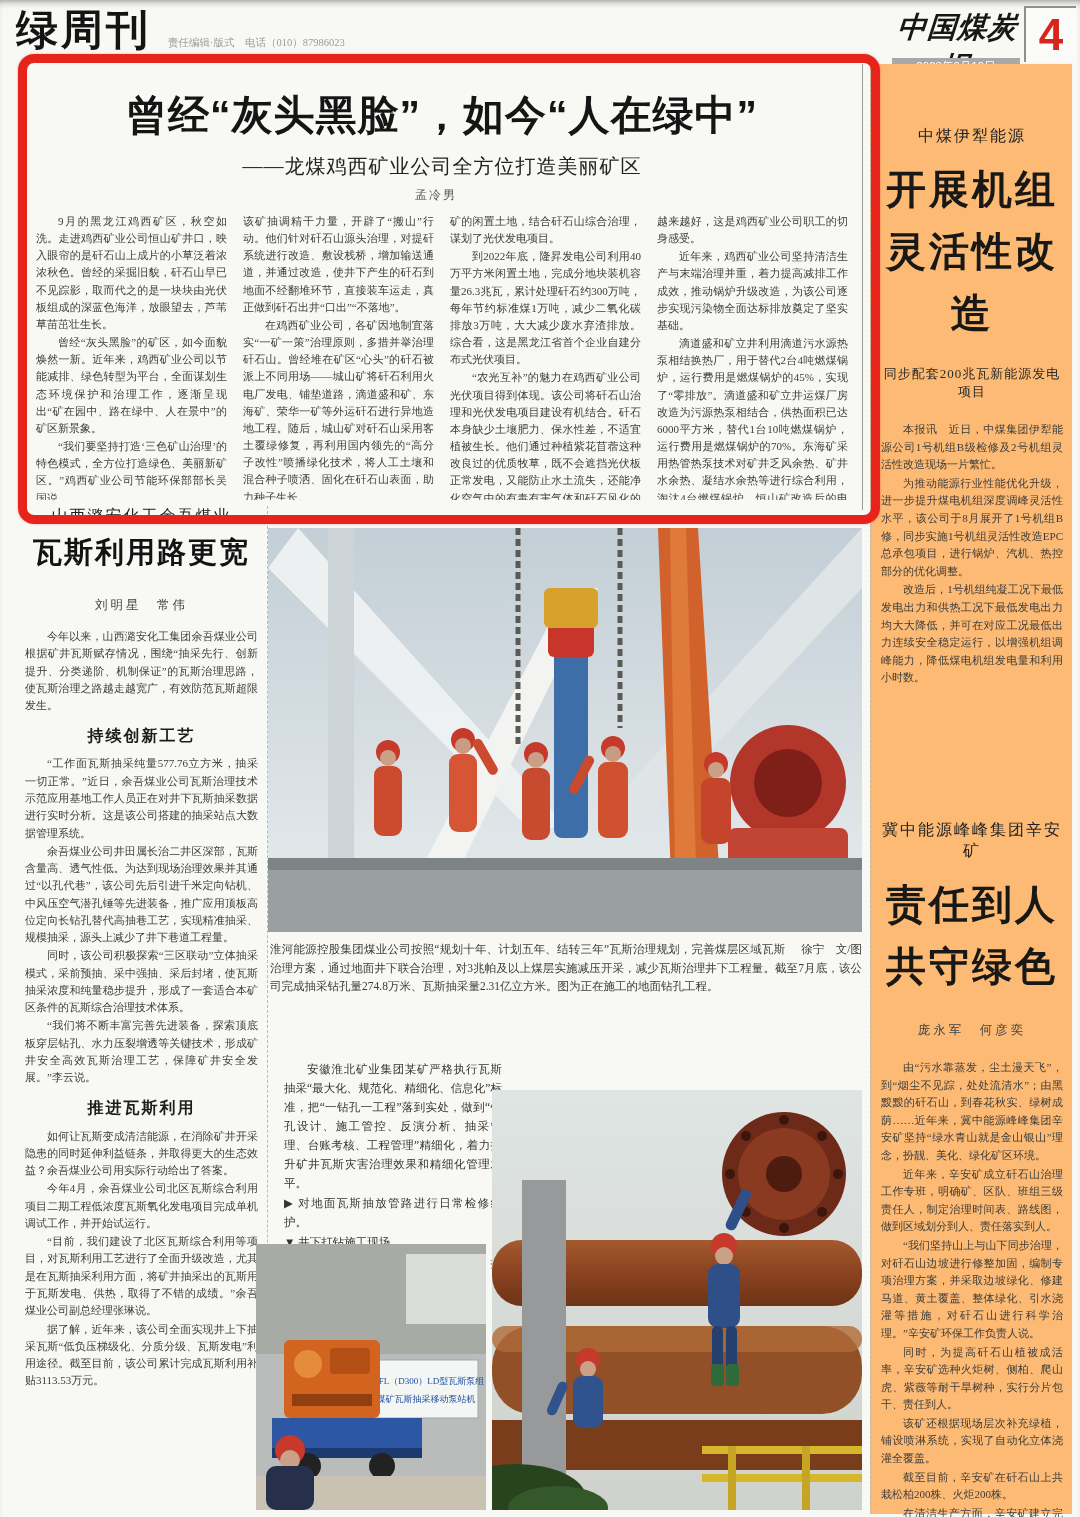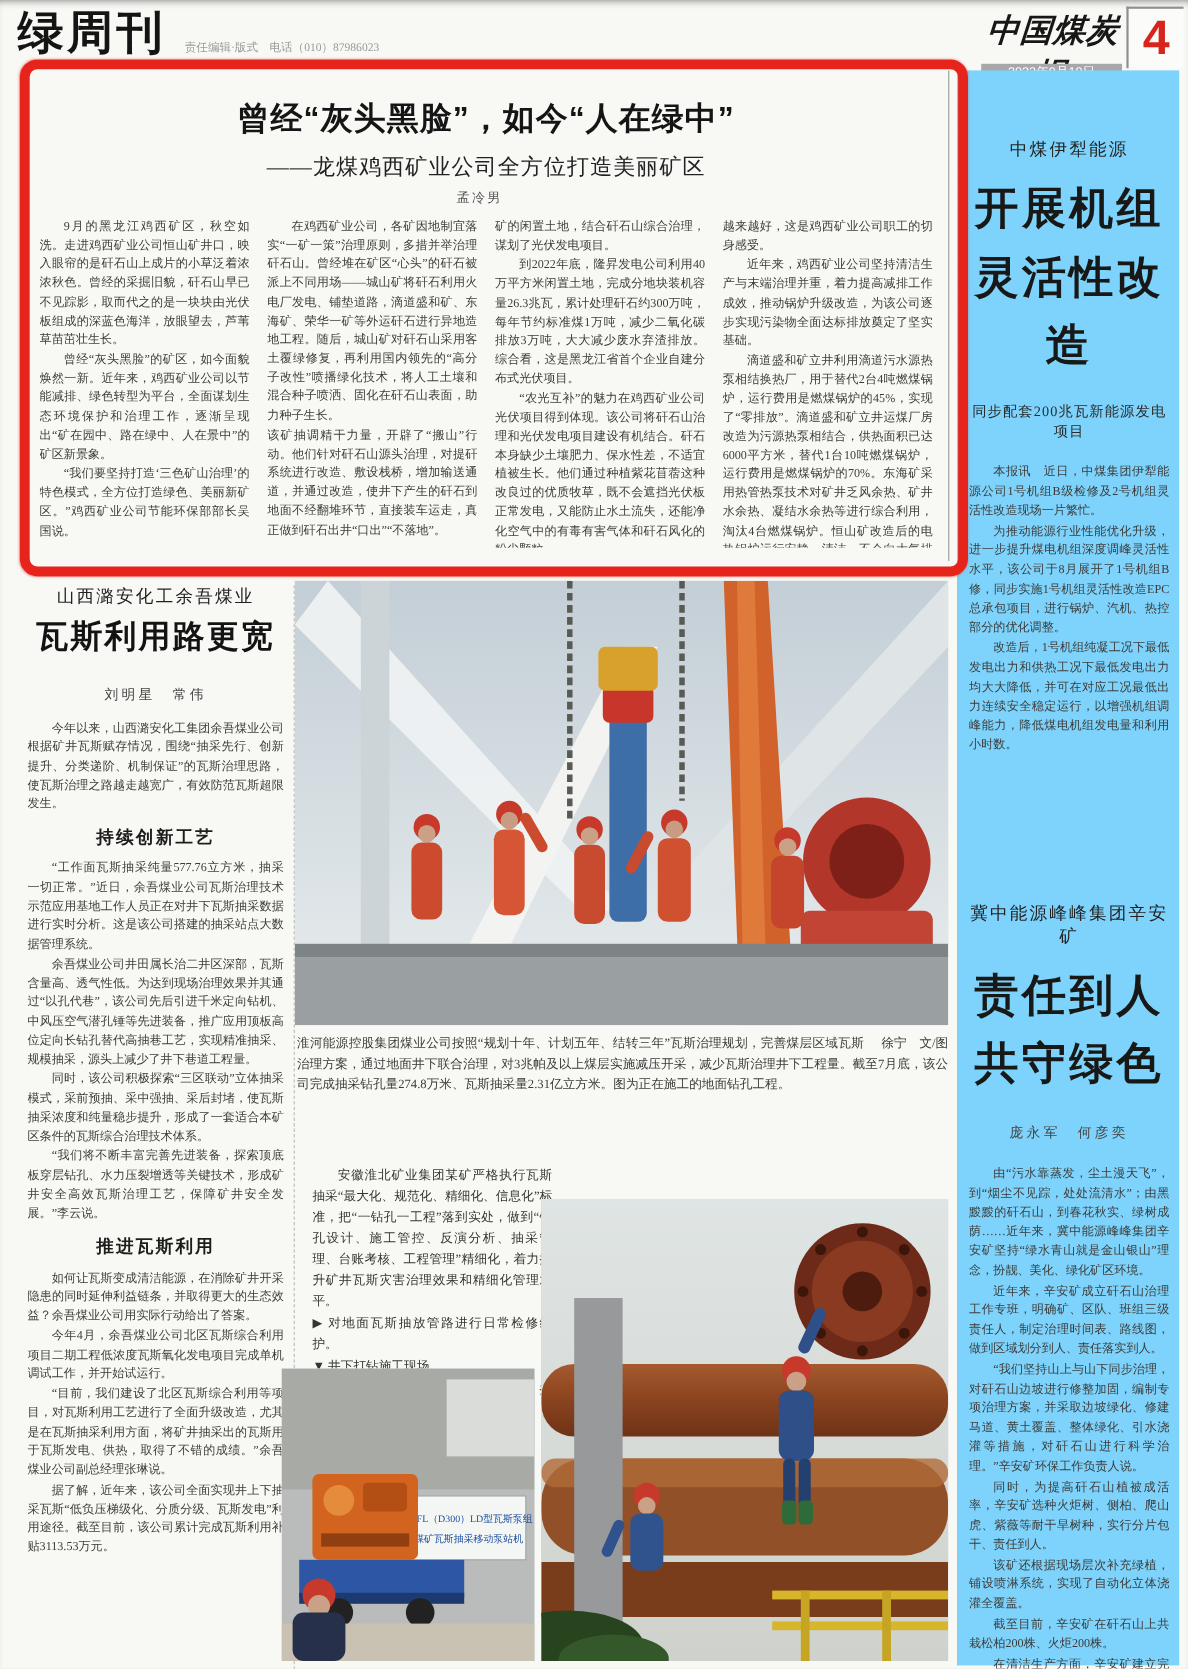--- a/index.html
+++ b/index.html
@@ -17,53 +17,53 @@
         color:#fff;font-size:11.5px;text-align:center;line-height:17px;font-family:"Liberation Sans",sans-serif;}
   .page-num-box{position:absolute;left:1024px;top:6px;width:50px;height:54px;border-left:2px solid #8f8f8f;
         border-top:2px solid #8f8f8f;background:#fbfbf9;text-align:center;}
   .page-num-box span{font-family:"Liberation Sans",sans-serif;font-weight:700;font-size:44px;color:#d7251d;line-height:54px;}
   
   .highlight-box{position:absolute;left:18px;top:54px;width:844px;height:452px;border:9px solid #e6241c;
         border-radius:16px;pointer-events:none;z-index:30;box-shadow:0 0 2px rgba(230,36,28,.5);}
   
   .main-article{position:absolute;left:36px;top:72px;width:812px;height:428px;overflow:hidden;}
   .main-headline{margin-top:16px;text-align:center;font-family:"Liberation Sans","DejaVu Sans",sans-serif;
-        font-weight:900;font-size:29px;letter-spacing:1px;color:#151515;}
+        font-weight:900;font-size:41px;letter-spacing:1px;color:#151515;}
   .main-subtitle{margin-top:10px;text-align:center;font-size:20px;color:#222;letter-spacing:1px;}
   .main-byline{margin-top:7px;text-align:center;font-size:12px;color:#555;letter-spacing:2px;transform:translateX(-6px);}
   .cols{display:flex;gap:16px;margin-top:9px;height:300px;overflow:hidden;filter:blur(.25px);}
   .col{flex:1;font-size:11px;line-height:1.56;text-align:justify;color:#3c3c3a;overflow:hidden;}
   .blk-p{text-indent:2em;margin:0 0 1px;}
   .blk-n{text-indent:0;margin:0 0 1px;}
   .blk-h{text-align:center;text-indent:0;font-family:"Liberation Sans",sans-serif;font-weight:700;
         font-size:16.5px;color:#1d1d1b;margin:9px 0 7px;letter-spacing:2px;filter:none;}
   .blk-c{text-align:right;text-indent:0;margin-top:2px;}
   
-  .left-article{position:absolute;left:25px;top:532px;width:233px;height:986px;padding-right:9px;
+  .left-article{position:absolute;left:25px;top:506px;width:233px;height:986px;padding-right:9px;
         border-right:1px dashed #b9b9b4;overflow:hidden;}
   .kicker{text-align:center;font-size:16px;color:#222;letter-spacing:2px;}
   .left-title{text-align:center;font-family:"Liberation Sans",sans-serif;font-weight:900;font-size:29px;
         letter-spacing:2px;color:#131313;margin-top:6px;}
   .byline{text-align:center;font-size:12.5px;color:#444;letter-spacing:3px;margin-top:24px;}
   .body-blocks{margin-top:14px;font-size:11px;line-height:1.57;text-align:justify;color:#3c3c3a;filter:blur(.25px);}
   .left-article .blk-h{font-size:16px;}
   
   .photo{position:absolute;overflow:hidden;background:#cfd6d9;}
   .photo svg{display:block;}
   .photo1{left:268px;top:528px;width:594px;height:404px;}
   .photo2{left:492px;top:1090px;width:370px;height:420px;}
   .photo3{left:256px;top:1244px;width:230px;height:266px;}
   .caption1{position:absolute;left:270px;top:940px;width:592px;font-size:11.5px;line-height:1.62;
         text-align:justify;color:#3a3a38;filter:blur(.2px);}
   .caption1 .credit{float:right;margin-left:16px;}
   .midbox{position:absolute;left:284px;top:1060px;width:218px;height:178px;font-size:11.5px;line-height:1.65;
         color:#35352f;text-align:justify;filter:blur(.2px);}
   .midbox .blk-p{text-indent:2em;}
   
-  .sidebar{position:absolute;left:870px;top:64px;width:202px;height:1450px;background:#7dd3fc;
+  .sidebar{position:absolute;left:870px;top:64px;width:202px;height:1450px;background:#fdba74;
         border-left:1px dashed #b9b9b4;box-sizing:border-box;padding:0 10px;}
   .sb-art{position:absolute;left:10px;width:182px;}
   .sb-art1{top:62px;}
   .sb-art2{top:756px;}
   .sb-title{text-align:center;font-weight:900;font-size:40px;letter-spacing:3px;color:#181816;line-height:1.55;margin-top:12px;}
   .sb-subtitle{text-align:center;font-size:13px;color:#2b2b29;margin-top:20px;letter-spacing:1px;}
   .sb-body{margin-top:20px;font-size:11px;line-height:1.6;text-align:justify;color:#3c3c3a;overflow:hidden;filter:blur(.25px);}
   .sb-body1{height:338px;}
   .sb-body2{height:548px;}
   .divider-note{position:absolute;left:862px;top:64px;width:1px;height:446px;background:#9a9a96;}
@@ -88,22 +88,22 @@
     <div class="main-headline">曾经“灰头黑脸”，如今“人在绿中”</div>
     <div class="main-subtitle">——龙煤鸡西矿业公司全方位打造美丽矿区</div>
     <div class="main-byline">孟冷男</div>
     <div class="cols">
       <div class="col">
           <div class="blk blk-p">9月的黑龙江鸡西矿区，秋空如洗。走进鸡西矿业公司恒山矿井口，映入眼帘的是矸石山上成片的小草泛着浓浓秋色。曾经的采掘旧貌，矸石山早已不见踪影，取而代之的是一块块由光伏板组成的深蓝色海洋，放眼望去，芦苇草苗茁壮生长。</div>
           <div class="blk blk-p">曾经“灰头黑脸”的矿区，如今面貌焕然一新。近年来，鸡西矿业公司以节能减排、绿色转型为平台，全面谋划生态环境保护和治理工作，逐渐呈现出“矿在园中、路在绿中、人在景中”的矿区新景象。</div>
           <div class="blk blk-p">“我们要坚持打造‘三色矿山治理’的特色模式，全方位打造绿色、美丽新矿区。”鸡西矿业公司节能环保部部长吴国说。</div>
         </div>
       <div class="col">
+          <div class="blk blk-n">该矿抽调精干力量，开辟了“搬山”行动。他们针对矸石山源头治理，对提矸系统进行改造、敷设栈桥，增加输送通道，并通过改造，使井下产生的矸石到地面不经翻堆环节，直接装车运走，真正做到矸石出井“口出”“不落地”。</div>
           <div class="blk blk-p">在鸡西矿业公司，各矿因地制宜落实“一矿一策”治理原则，多措并举治理矸石山。曾经堆在矿区“心头”的矸石被派上不同用场——城山矿将矸石利用火电厂发电、铺垫道路，滴道盛和矿、东海矿、荣华一矿等外运矸石进行异地造地工程。随后，城山矿对矸石山采用客土覆绿修复，再利用国内领先的“高分子改性”喷播绿化技术，将人工土壤和混合种子喷洒、固化在矸石山表面，助力种子生长。</div>
-          <div class="blk blk-n">该矿抽调精干力量，开辟了“搬山”行动。他们针对矸石山源头治理，对提矸系统进行改造、敷设栈桥，增加输送通道，并通过改造，使井下产生的矸石到地面不经翻堆环节，直接装车运走，真正做到矸石出井“口出”“不落地”。</div>
         </div>
       <div class="col">
           <div class="blk blk-n">矿的闲置土地，结合矸石山综合治理，谋划了光伏发电项目。</div>
           <div class="blk blk-p">到2022年底，隆昇发电公司利用40万平方米闲置土地，完成分地块装机容量26.3兆瓦，累计处理矸石约300万吨，每年节约标准煤1万吨，减少二氧化碳排放3万吨，大大减少废水弃渣排放。综合看，这是黑龙江省首个企业自建分布式光伏项目。</div>
           <div class="blk blk-p">“农光互补”的魅力在鸡西矿业公司光伏项目得到体现。该公司将矸石山治理和光伏发电项目建设有机结合。矸石本身缺少土壤肥力、保水性差，不适宜植被生长。他们通过种植紫花苜蓿这种改良过的优质牧草，既不会遮挡光伏板正常发电，又能防止水土流失，还能净化空气中的有毒有害气体和矸石风化的粉尘颗粒。</div>
         </div>
       <div class="col">
           <div class="blk blk-n">越来越好，这是鸡西矿业公司职工的切身感受。</div>
           <div class="blk blk-p">近年来，鸡西矿业公司坚持清洁生产与末端治理并重，着力提高减排工作成效，推动锅炉升级改造，为该公司逐步实现污染物全面达标排放奠定了坚实基础。</div>
           <div class="blk blk-p">滴道盛和矿立井利用滴道污水源热泵相结换热厂，用于替代2台4吨燃煤锅炉，运行费用是燃煤锅炉的45%，实现了“零排放”。滴道盛和矿立井运煤厂房改造为污源热泵相结合，供热面积已达6000平方米，替代1台10吨燃煤锅炉，运行费用是燃煤锅炉的70%。东海矿采用热管热泵技术对矿井乏风余热、矿井水余热、凝结水余热等进行综合利用，淘汰4台燃煤锅炉。恒山矿改造后的电热锅炉运行安静、清洁，不会向大气排放有害化合物，每年可节约标准煤8500吨，减少粉尘400余吨、二氧化碳2.16万吨、二氧化硫255吨。</div>

